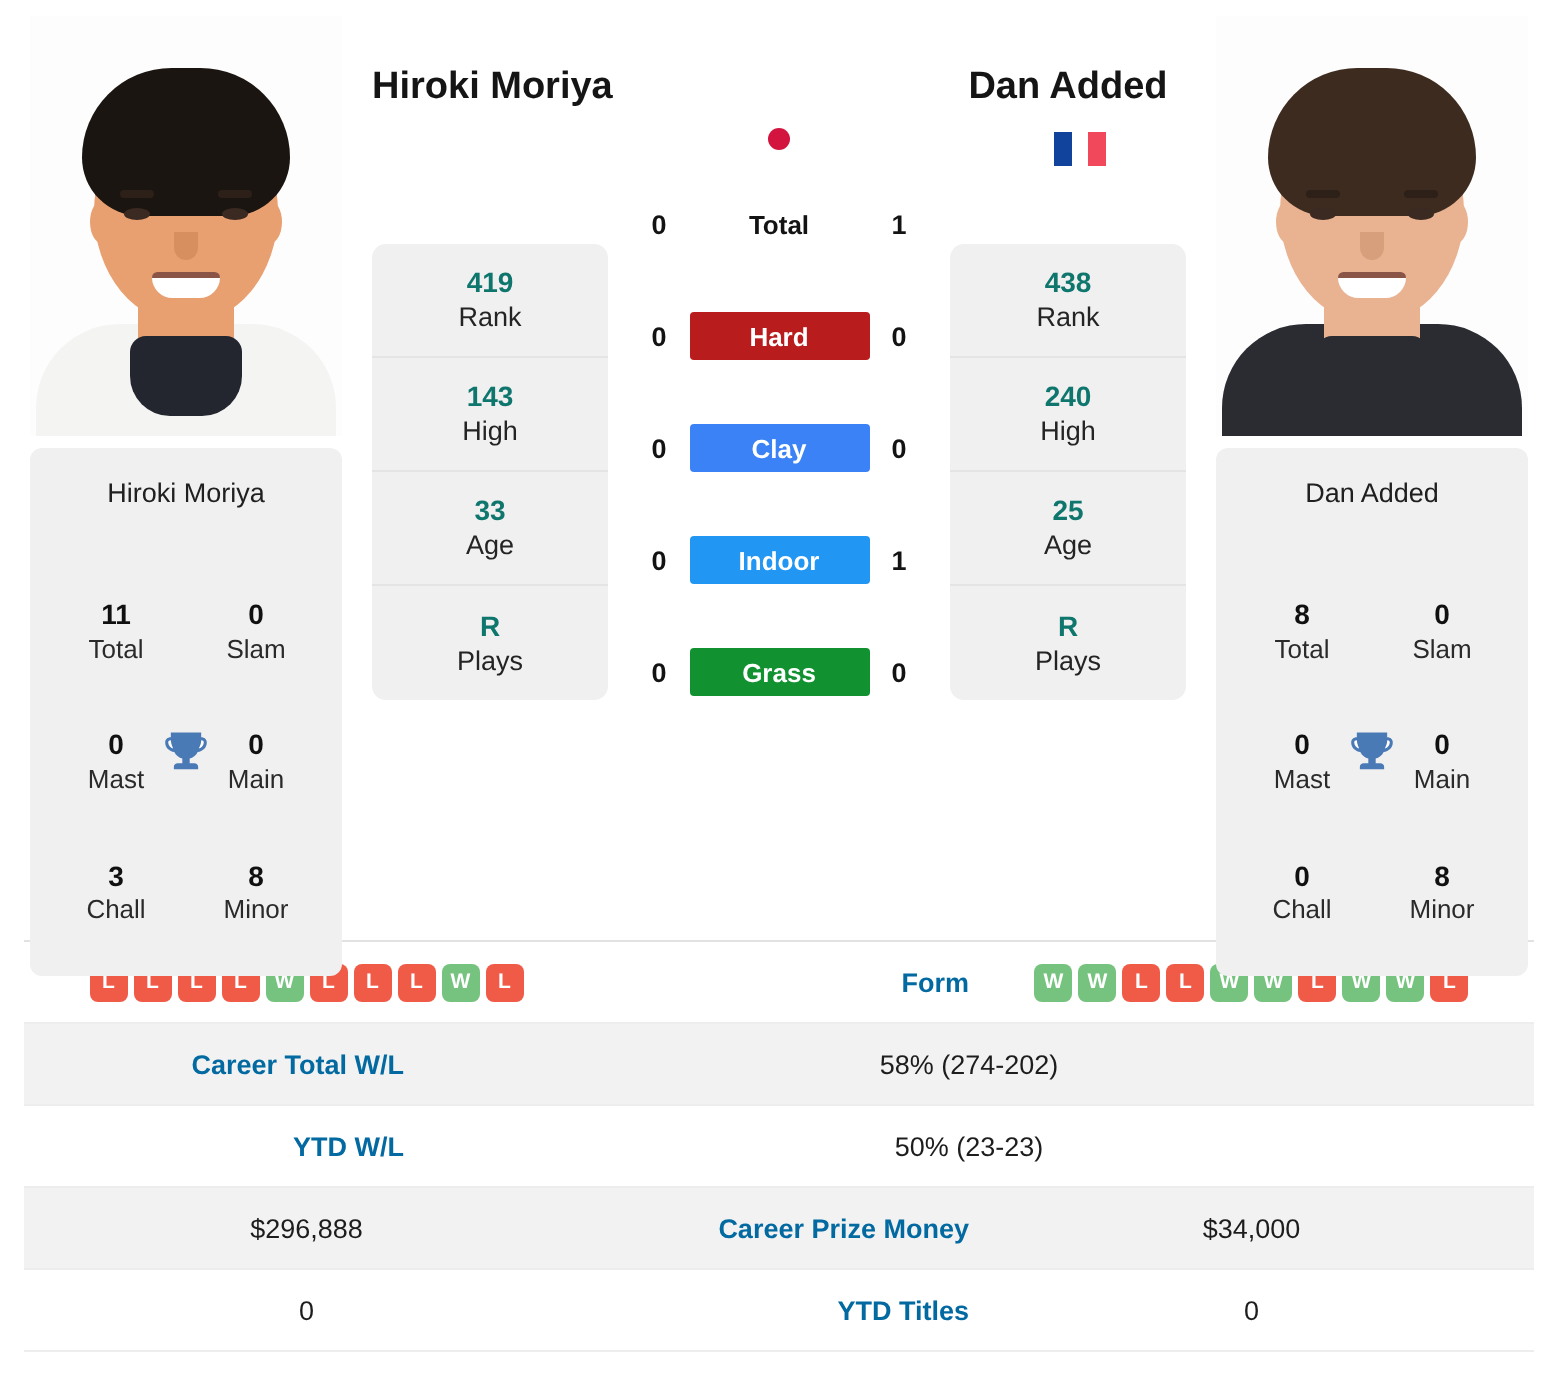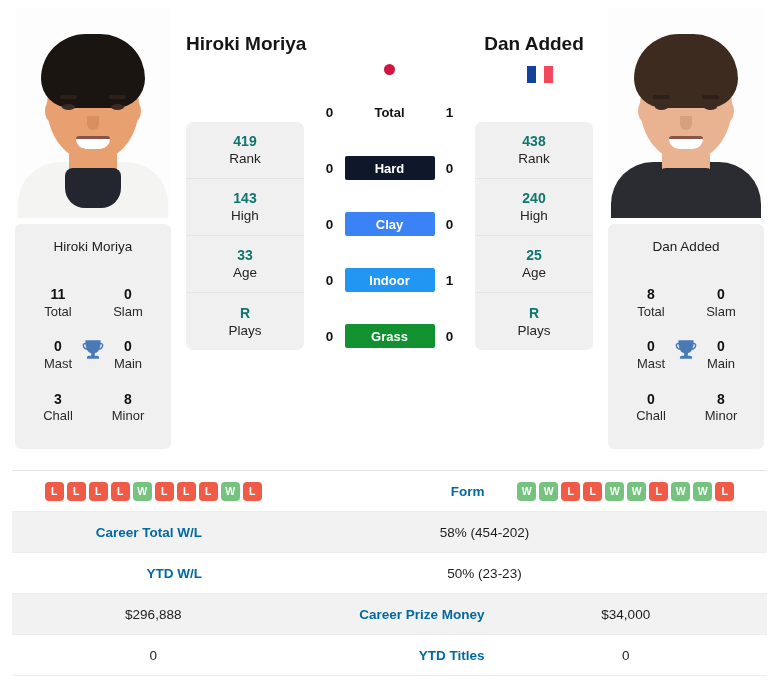--- a/index.html
+++ b/index.html
@@ -99,21 +99,21 @@
   .titles-card {
     width: 156px; margin: 0 auto;
     background: #f0f0f0;
     border-radius: 0 0 6px 6px;
     padding: 10px 6px 14px;
     position: relative;
   }
   .name-card { border-radius: 6px 6px 0 0; margin-bottom: 0; }
   .t-row {
     display: flex; align-items: flex-start; justify-content: space-between;
-    padding: 8px 12px 10px; position: relative;
+    padding: 8px 12px 10px; position: relative; margin-top: 13px;
   }
   .t-cell { width: 50px; text-align: center; }
   .t-num { font-size: 14px; font-weight: bold; color: #101010; line-height: 1.25; }
   .t-lab { font-size: 13px; color: #2a2a2a; line-height: 1.3; }
   .trophy {
     position: absolute; left: 50%; top: 6px; transform: translateX(-50%);
     width: 26px; height: 28px;
   }
 
   
@@ -302,21 +302,21 @@
         </div>
       </div>
       <div id="h2h-rows">
           <div class="srow">
             <div class="sc">0</div>
             <div class="badge total">Total</div>
             <div class="sc">1</div>
           </div>
           <div class="srow">
             <div class="sc">0</div>
-            <div class="badge" style="background: #0f172a;">Hard</div>
+            <div class="badge" style="background: #b91c1c;">Hard</div>
             <div class="sc">0</div>
           </div>
           <div class="srow">
             <div class="sc">0</div>
             <div class="badge" style="background: #3b82f6;">Clay</div>
             <div class="sc">0</div>
           </div>
           <div class="srow">
             <div class="sc">0</div>
             <div class="badge" style="background: rgb(33, 150, 243);">Indoor</div>
@@ -443,21 +443,21 @@
             <div class="fb W">W</div>
             <div class="fb L">L</div>
             <div class="fb W">W</div>
             <div class="fb W">W</div>
             <div class="fb L">L</div>
           </div>
         </div>
     </div>
     <div class="trow alt">
       <div class="tmid">Career Total W/L</div>
-      <div class="tright">58% (454-202)</div>
+      <div class="tright">58% (274-202)</div>
     </div>
     <div class="trow">
       <div class="tmid">YTD W/L</div>
       <div class="tright">50% (23-23)</div>
     </div>
     <div class="trow alt">
       <div class="tleft">$296,888</div>
       <div class="tmid">Career Prize Money</div>
       <div class="tright">$34,000</div>
     </div>

